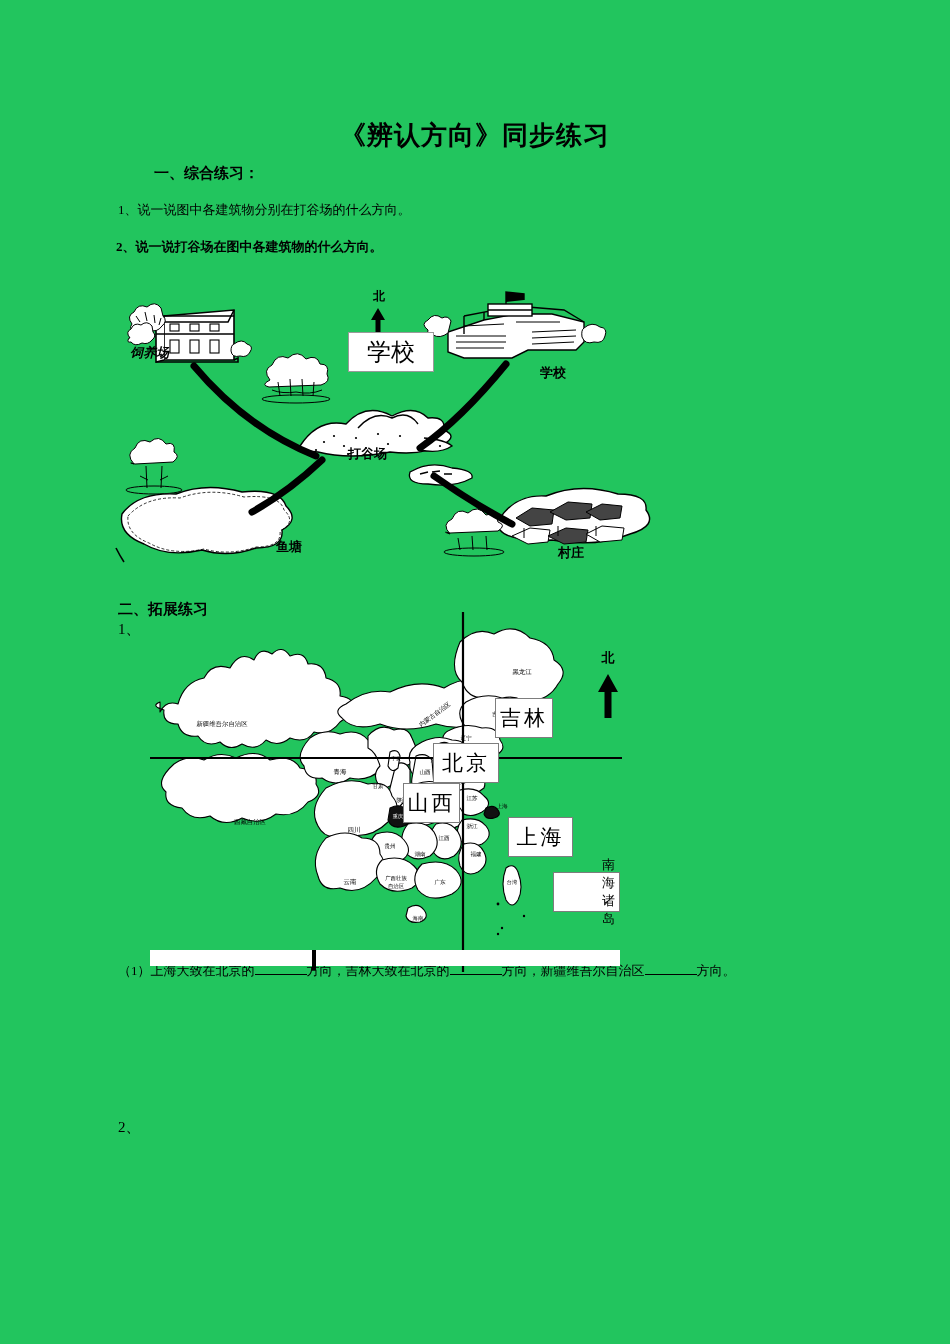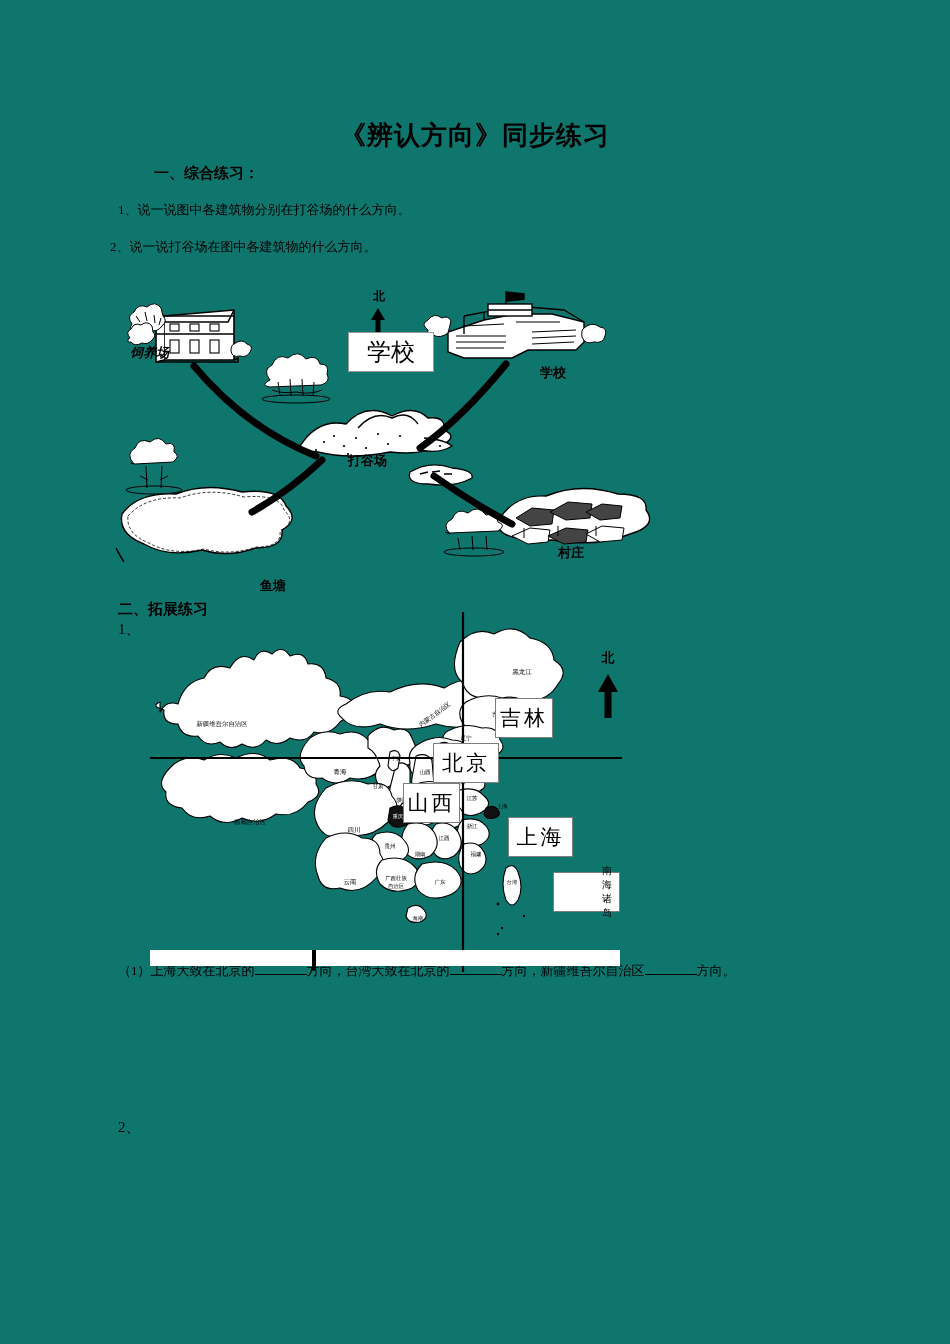--- a/index.html
+++ b/index.html
@@ -1,21 +1,21 @@
 <!DOCTYPE html>
 <html><head>
 <meta charset="utf-8">
 <style>
   html,body{margin:0;padding:0;background:#fff;}
   body{
     width:950px;height:1344px;position:relative;overflow:hidden;
     font-family:"Liberation Serif","DejaVu Serif",serif;
     color:#000;
   }
-  .page{position:absolute;inset:0;background:#0f766e;}
+  .page{position:absolute;inset:0;background:#22c55e;}
 
   
   .title{
     position:absolute;left:0;right:0;top:118px;text-align:center;
     font-size:26px;font-weight:bold;letter-spacing:1px;
     font-family:"Liberation Sans","DejaVu Sans",sans-serif;
   }
   .sect{
     position:absolute;font-size:15px;font-weight:bold;
     font-family:"Liberation Sans","DejaVu Sans",sans-serif;
@@ -50,34 +50,34 @@
     position:absolute;border:1px solid #7d7d7d;background:#fff;
     display:flex;align-items:center;justify-content:center;
     font-size:21px;letter-spacing:3px;
     font-family:"Liberation Serif","DejaVu Serif",serif;
   }
   #cb-jilin {left:345px;top:86px;width:56px;height:38px;}
   #cb-beijing{left:283px;top:131px;width:64px;height:38px;}
   #cb-shanxi {left:253px;top:171px;width:55px;height:38px;}
   #cb-shanghai{left:358px;top:205px;width:63px;height:38px;}
   #cb-nanhai {left:403px;top:260px;width:65px;height:38px;}
-  .nanhai-txt{font-size:10px;letter-spacing:0.5px;color:#000;padding-left:48px;}
+  .nanhai-txt{font-size:13px;letter-spacing:0.5px;color:#000;padding-left:48px;}
   #north-mark2{position:absolute;left:444px;top:36px;width:28px;text-align:center;}
   #north-mark2 .t{font-size:13px;font-weight:bold;font-family:"Liberation Serif",serif;}
 </style>
 </head>
 <body>
 
 <div class="page">
 
   <div class="title">《辨认方向》同步练习</div>
 
   <div class="sect" style="left:118px;top:164px;margin-left:36px;">一、综合练习：</div>
   <div class="qline" style="left:118px;top:201px;">1、说一说图中各建筑物分别在打谷场的什么方向。</div>
-  <div class="qline" style="left:110px;top:238px;">2、说一说打谷场在图中各建筑物的什么方向。</div>
+  <div class="qline" style="left:116px;top:238px;font-weight:bold;">2、说一说打谷场在图中各建筑物的什么方向。</div>
 
   <div id="village-figure">
     <svg width="540" height="286" viewBox="0 0 540 286" xmlns="http://www.w3.org/2000/svg">
       <g fill="none" stroke="#000" stroke-width="1.2">
 
         <g stroke-width="1.6">
           <path d="M52 30 L52 74 L122 74 L122 24 Z" fill="#fff"></path>
           <path d="M52 30 L44 36 L44 76 L52 74" fill="#fff"></path>
           <path d="M44 36 L116 36 L122 24" fill="none"></path>
           <path d="M52 30 L122 30"></path>
@@ -199,22 +199,22 @@
         <path d="M266 22 l7 12 h-4.5 v18 h-5 v-18 H259 Z"></path>
       </g>
     </svg>
 
     <div class="n-mark" style="left:254px;top:2px;width:26px;">北</div>
 
     <div class="callout" id="school-callout">学校</div>
 
     <div class="cn-label" style="position:absolute;left:18px;top:58px;font-style:italic;">饲养场</div>
     <div class="cn-label" style="position:absolute;left:428px;top:78px;">学校</div>
-    <div class="cn-label" style="position:absolute;left:236px;top:166px;text-align:center;">打谷场</div>
-    <div class="cn-label" style="position:absolute;left:148px;top:252px;margin-top:39px;">鱼塘</div>
+    <div class="cn-label" style="position:absolute;left:236px;top:159px;text-align:center;">打谷场</div>
+    <div class="cn-label" style="position:absolute;left:164px;top:252px;">鱼塘</div>
     <div class="cn-label" style="position:absolute;left:446px;top:258px;">村庄</div>
   </div>
 
   <div class="sect" style="left:118px;top:584px;margin-top:16px;">二、拓展练习</div>
   <div class="marker" style="left:118px;top:620px;">1、</div>
 
   <div id="china-figure">
     <svg width="500" height="360" viewBox="0 0 500 360" xmlns="http://www.w3.org/2000/svg">
       <g fill="#fff" stroke="#000" stroke-width="1.1" stroke-linejoin="round">
 
@@ -338,21 +338,21 @@
     <div class="map-callout" id="cb-nanhai">
       <span class="nanhai-txt">南海诸岛</span>
     </div>
 
     <div id="north-mark2">
       <span class="t">北</span>
     </div>
   </div>
 
   <div class="qline" style="left:118px;top:962px;">
-    <span>（1）</span><span>上海大致在北京的</span><span class="blank b-sm"></span><span>方向，台湾大致在北京的</span><span class="blank b-sm"></span><span>方向，新疆维吾尔自治区</span><span class="blank b-sm"></span><span>方向。</span>
+    <span>（1）</span><span>上海大致在北京的</span><span class="blank b-sm"></span><span>方向，吉林大致在北京的</span><span class="blank b-sm"></span><span>方向，新疆维吾尔自治区</span><span class="blank b-sm"></span><span>方向。</span>
   </div>
 
   <div class="clip-mask" style="left:150px;top:950px;width:470px;height:16px;"></div>
   <div class="clip-mask" style="left:312px;top:950px;width:4px;height:20px;background:#000;"></div>
 
 
   <div class="marker" style="left:118px;top:1118px;">2、</div>
 
 </div>
 

